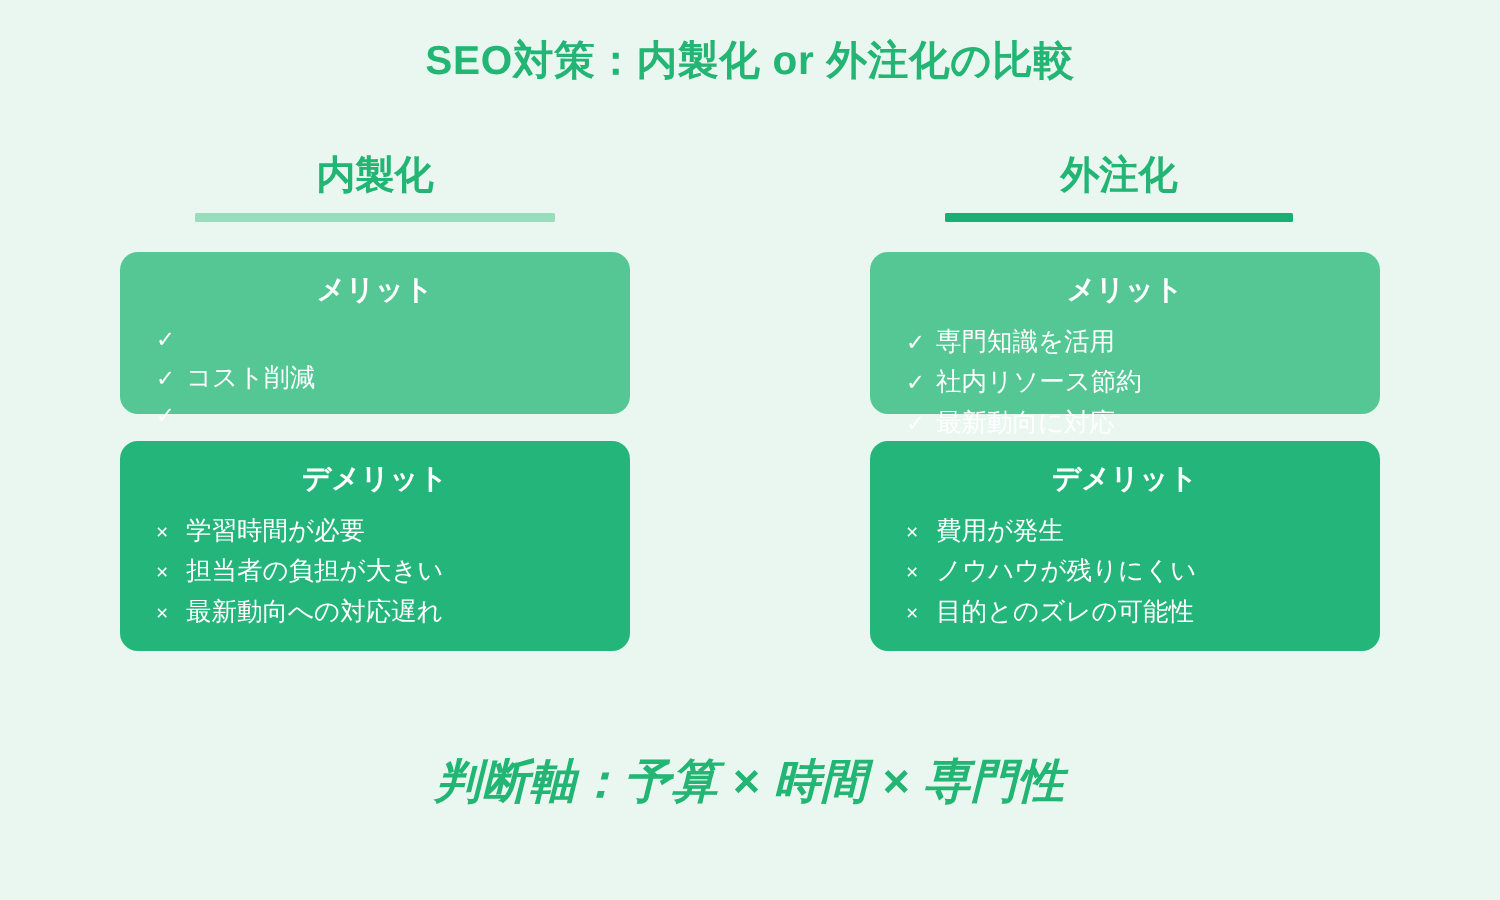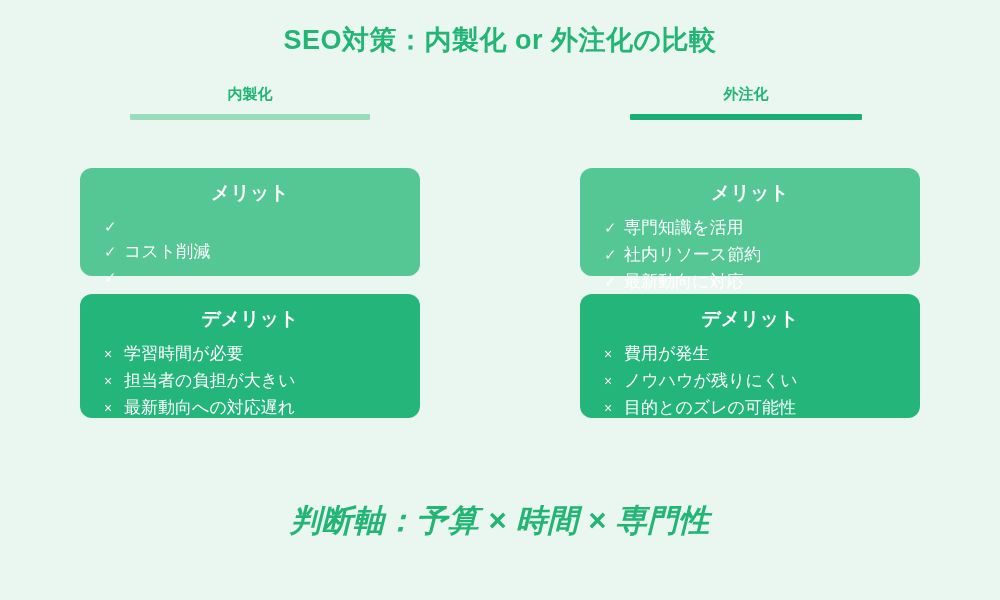--- a/index.html
+++ b/index.html
@@ -40,26 +40,27 @@
   .column {
     position: absolute;
     top: 86px;
     width: 340px;
   }
   .column-left  { left: 80px; }
   .column-right { left: 576px; }
 
   .col-header {
     text-align: center;
-    font-size: 15px;
+    font-size: 26px;
     font-weight: bold;
     color: #22b573;
     line-height: 1;
     padding-bottom: 0;
     white-space: nowrap;
+    margin-top: 17px;
   }
 
   .underline {
     height: 6px;
     border-radius: 1px;
     margin: 13px auto 0 auto;
   }
   .underline-left {
     width: 240px;
     background: #9bdcbc;
@@ -84,21 +85,21 @@
     border-radius: 12px;
     padding: 12px 0 14px 0;
     color: #ffffff;
   }
   .card-merit {
     background: #54c795;
     height: 108px;
   }
   .card-demerit {
     background: #23b579;
-    height: 124px;
+    height: 140px;
     margin-top: 18px;
   }
 
   .card-title {
     text-align: center;
     font-size: 19px;
     font-weight: bold;
     color: #ffffff;
     margin-bottom: 9px;
     white-space: nowrap;

